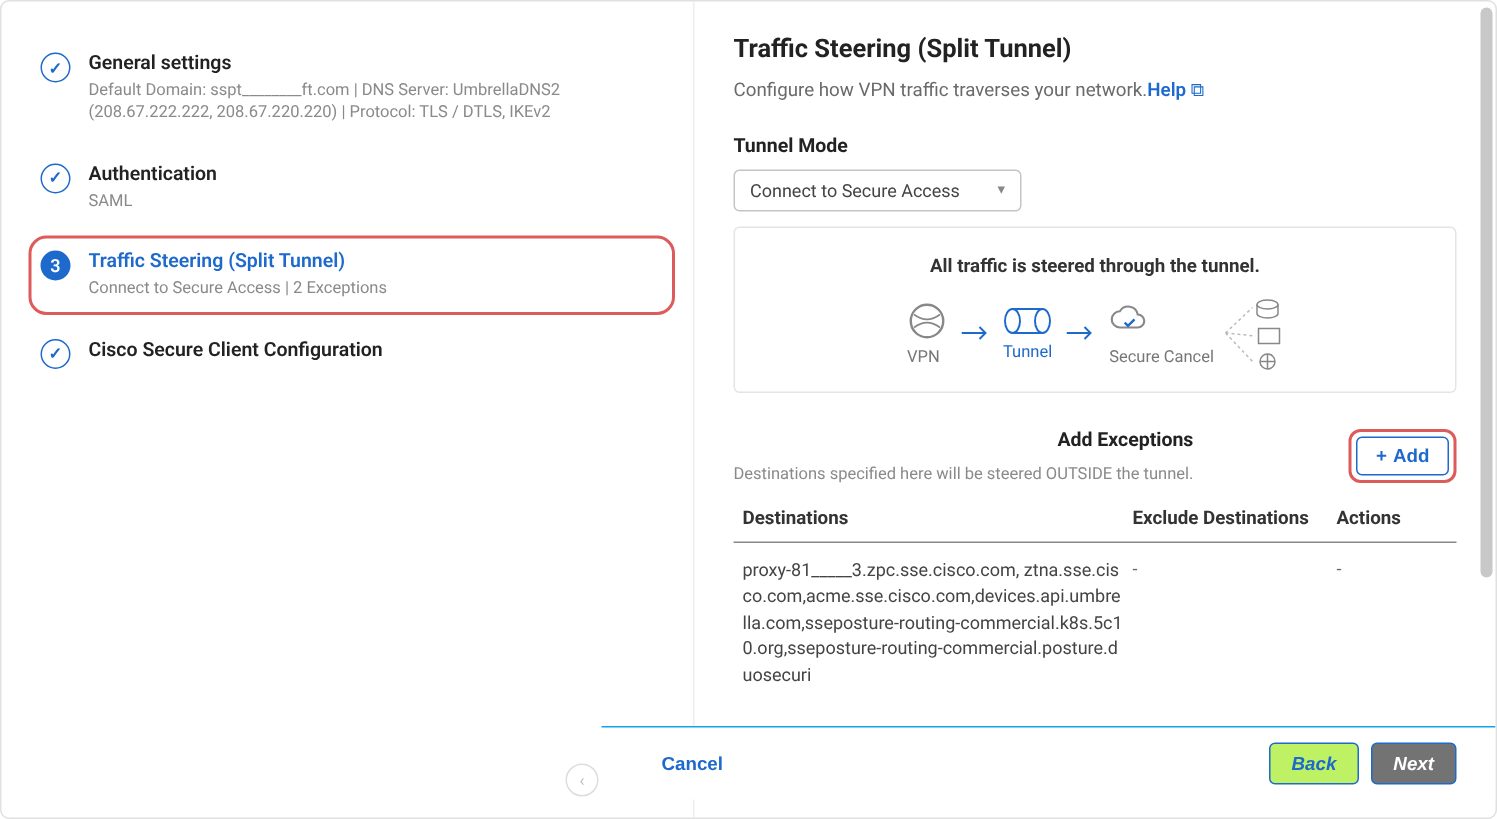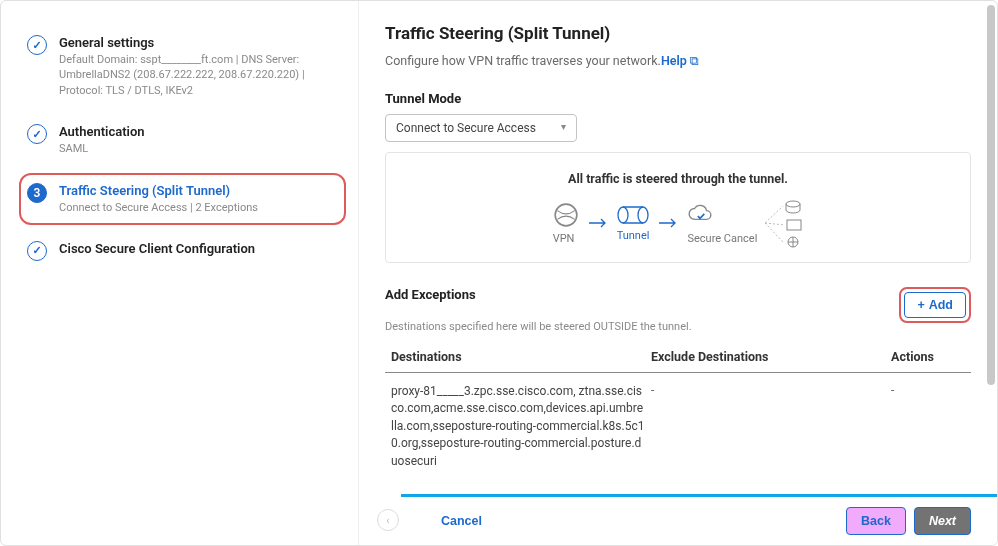--- a/index.html
+++ b/index.html
@@ -1,18 +1,18 @@
 <!DOCTYPE html>
 <html><head>
 <meta charset="utf-8">
 <style>
 * { box-sizing: border-box; margin: 0; padding: 0; }
 body { font-family: -apple-system, BlinkMacSystemFont, "Segoe UI", Roboto, sans-serif; font-size: 13px; color: #333; background: #fff; }
 .container { display: flex; width: 998px; height: 546px; position: relative; border: 1px solid #e0e0e0; border-radius: 6px; overflow: hidden; }
-.sidebar { width: 358px; padding: 24px 12px 12px 18px; border-right: 1px solid #eee; }
+.sidebar { width: 462px; padding: 24px 12px 12px 18px; border-right: 1px solid #eee; }
 .step { display: flex; align-items: flex-start; gap: 12px; padding: 8px 6px; margin-bottom: 6px; border: 2px solid transparent; }
 .step.active { border: 2px solid #dd5b5b; border-radius: 12px; }
 .step-icon { width: 20px; height: 20px; border: 1.5px solid #1d69cc; border-radius: 50%; display: flex; align-items: center; justify-content: center; flex-shrink: 0; color: #1d69cc; font-size: 12px; font-weight: 600; }
 .step-icon.filled { background: #1d69cc; color: #fff; }
 .step-content { flex: 1; }
 .step-title { font-size: 13px; font-weight: 600; color: #222; }
 .step-title.active { color: #1d69cc; }
 .step-sub { font-size: 11px; color: #8a8a8a; margin-top: 2px; line-height: 1.4; }
 .main { flex: 1; padding: 22px 26px 12px 26px; overflow-y: auto; position: relative; }
 .h1 { font-size: 17px; font-weight: 700; color: #222; margin-bottom: 10px; }
@@ -32,24 +32,24 @@
 .add-btn { display: inline-flex; align-items: center; gap: 4px; padding: 5px 12px; border: 1px solid #1d69cc; border-radius: 4px; background: #fff; color: #1d69cc; font-size: 12.5px; font-weight: 600; cursor: pointer; }
 .add-highlight { border: 2px solid #dd5b5b; border-radius: 8px; padding: 3px; }
 .table { margin-top: 16px; width: 100%; }
 .table-head { display: flex; padding-bottom: 8px; border-bottom: 1px solid #888; font-size: 12.5px; font-weight: 700; color: #333; }
 .col-dest { flex: 0 0 260px; padding-left: 6px; }
 .col-excl { flex: 1; padding-left: 6px; }
 .col-act { flex: 0 0 80px; }
 .table-row { display: flex; padding: 10px 0; font-size: 12px; color: #444; }
 .table-row .col-dest { word-break: break-all; line-height: 1.45; }
 .table-row .col-excl, .table-row .col-act { color: #666; }
-.footer { position: absolute; bottom: 0; left: 0; right: 0; display: flex; justify-content: space-between; align-items: center; padding: 10px 26px; border-top: 3px solid #0ea5e9; background: #fff; }
+.footer { position: absolute; bottom: 12px; left: 0; right: 0; display: flex; justify-content: space-between; align-items: center; padding: 10px 26px; border-top: 1px solid #0ea5e9; background: #fff; }
 .btn { padding: 6px 14px; border-radius: 4px; font-size: 12.5px; font-weight: 600; cursor: pointer; }
 .btn-cancel { border: none; background: transparent; color: #1d69cc; }
-.btn-back { border: 1px solid #1d69cc; background: #f0abfc; color: #1d69cc; }
+.btn-back { border: 1px solid #1d69cc; background: #bef264; color: #1d69cc; font-style: italic; }
 .btn-next { border: 1px solid #1d69cc; background: #737373; color: #fff; font-style: italic; }
 .footer-right { display: flex; gap: 8px; }
 .pager { position: absolute; left: 376px; bottom: 14px; width: 22px; height: 22px; border: 1px solid #ddd; border-radius: 50%; display: flex; align-items: center; justify-content: center; color: #bbb; font-size: 11px; background: #fff; }
 .scrollbar { position: absolute; right: 2px; top: 4px; bottom: 4px; width: 8px; }
 .scrollbar-thumb { position: absolute; top: 0; width: 8px; height: 380px; background: #c8c8c8; border-radius: 4px; }
 .check::before { content: "✓"; font-size: 11px; }
 </style>
 </head>
 <body>
 
@@ -137,21 +137,21 @@
             <line x1="25" y1="44" x2="35" y2="44" stroke="#888"></line>
             <line x1="30" y1="39" x2="30" y2="49" stroke="#888"></line>
           <path d="M2 25 L20 8 M2 25 L22 27 M2 25 L20 44" stroke="#bbb" stroke-dasharray="2 2" fill="none"></path>
         </svg>
       </div>
     </div>
 
     <div class="section">
       <div class="section-row">
         <div>
-          <div class="label" style="margin-bottom:18px;">Add Exceptions</div>
+          <div class="label" style="margin-bottom:8px;text-align:right;">Add Exceptions</div>
           <div class="sub-hint">Destinations specified here will be steered OUTSIDE the tunnel.</div>
         </div>
         <div class="add-highlight">
           <button class="add-btn">
             <span>+</span>
             <span>Add</span>
           </button>
         </div>
       </div>
 

